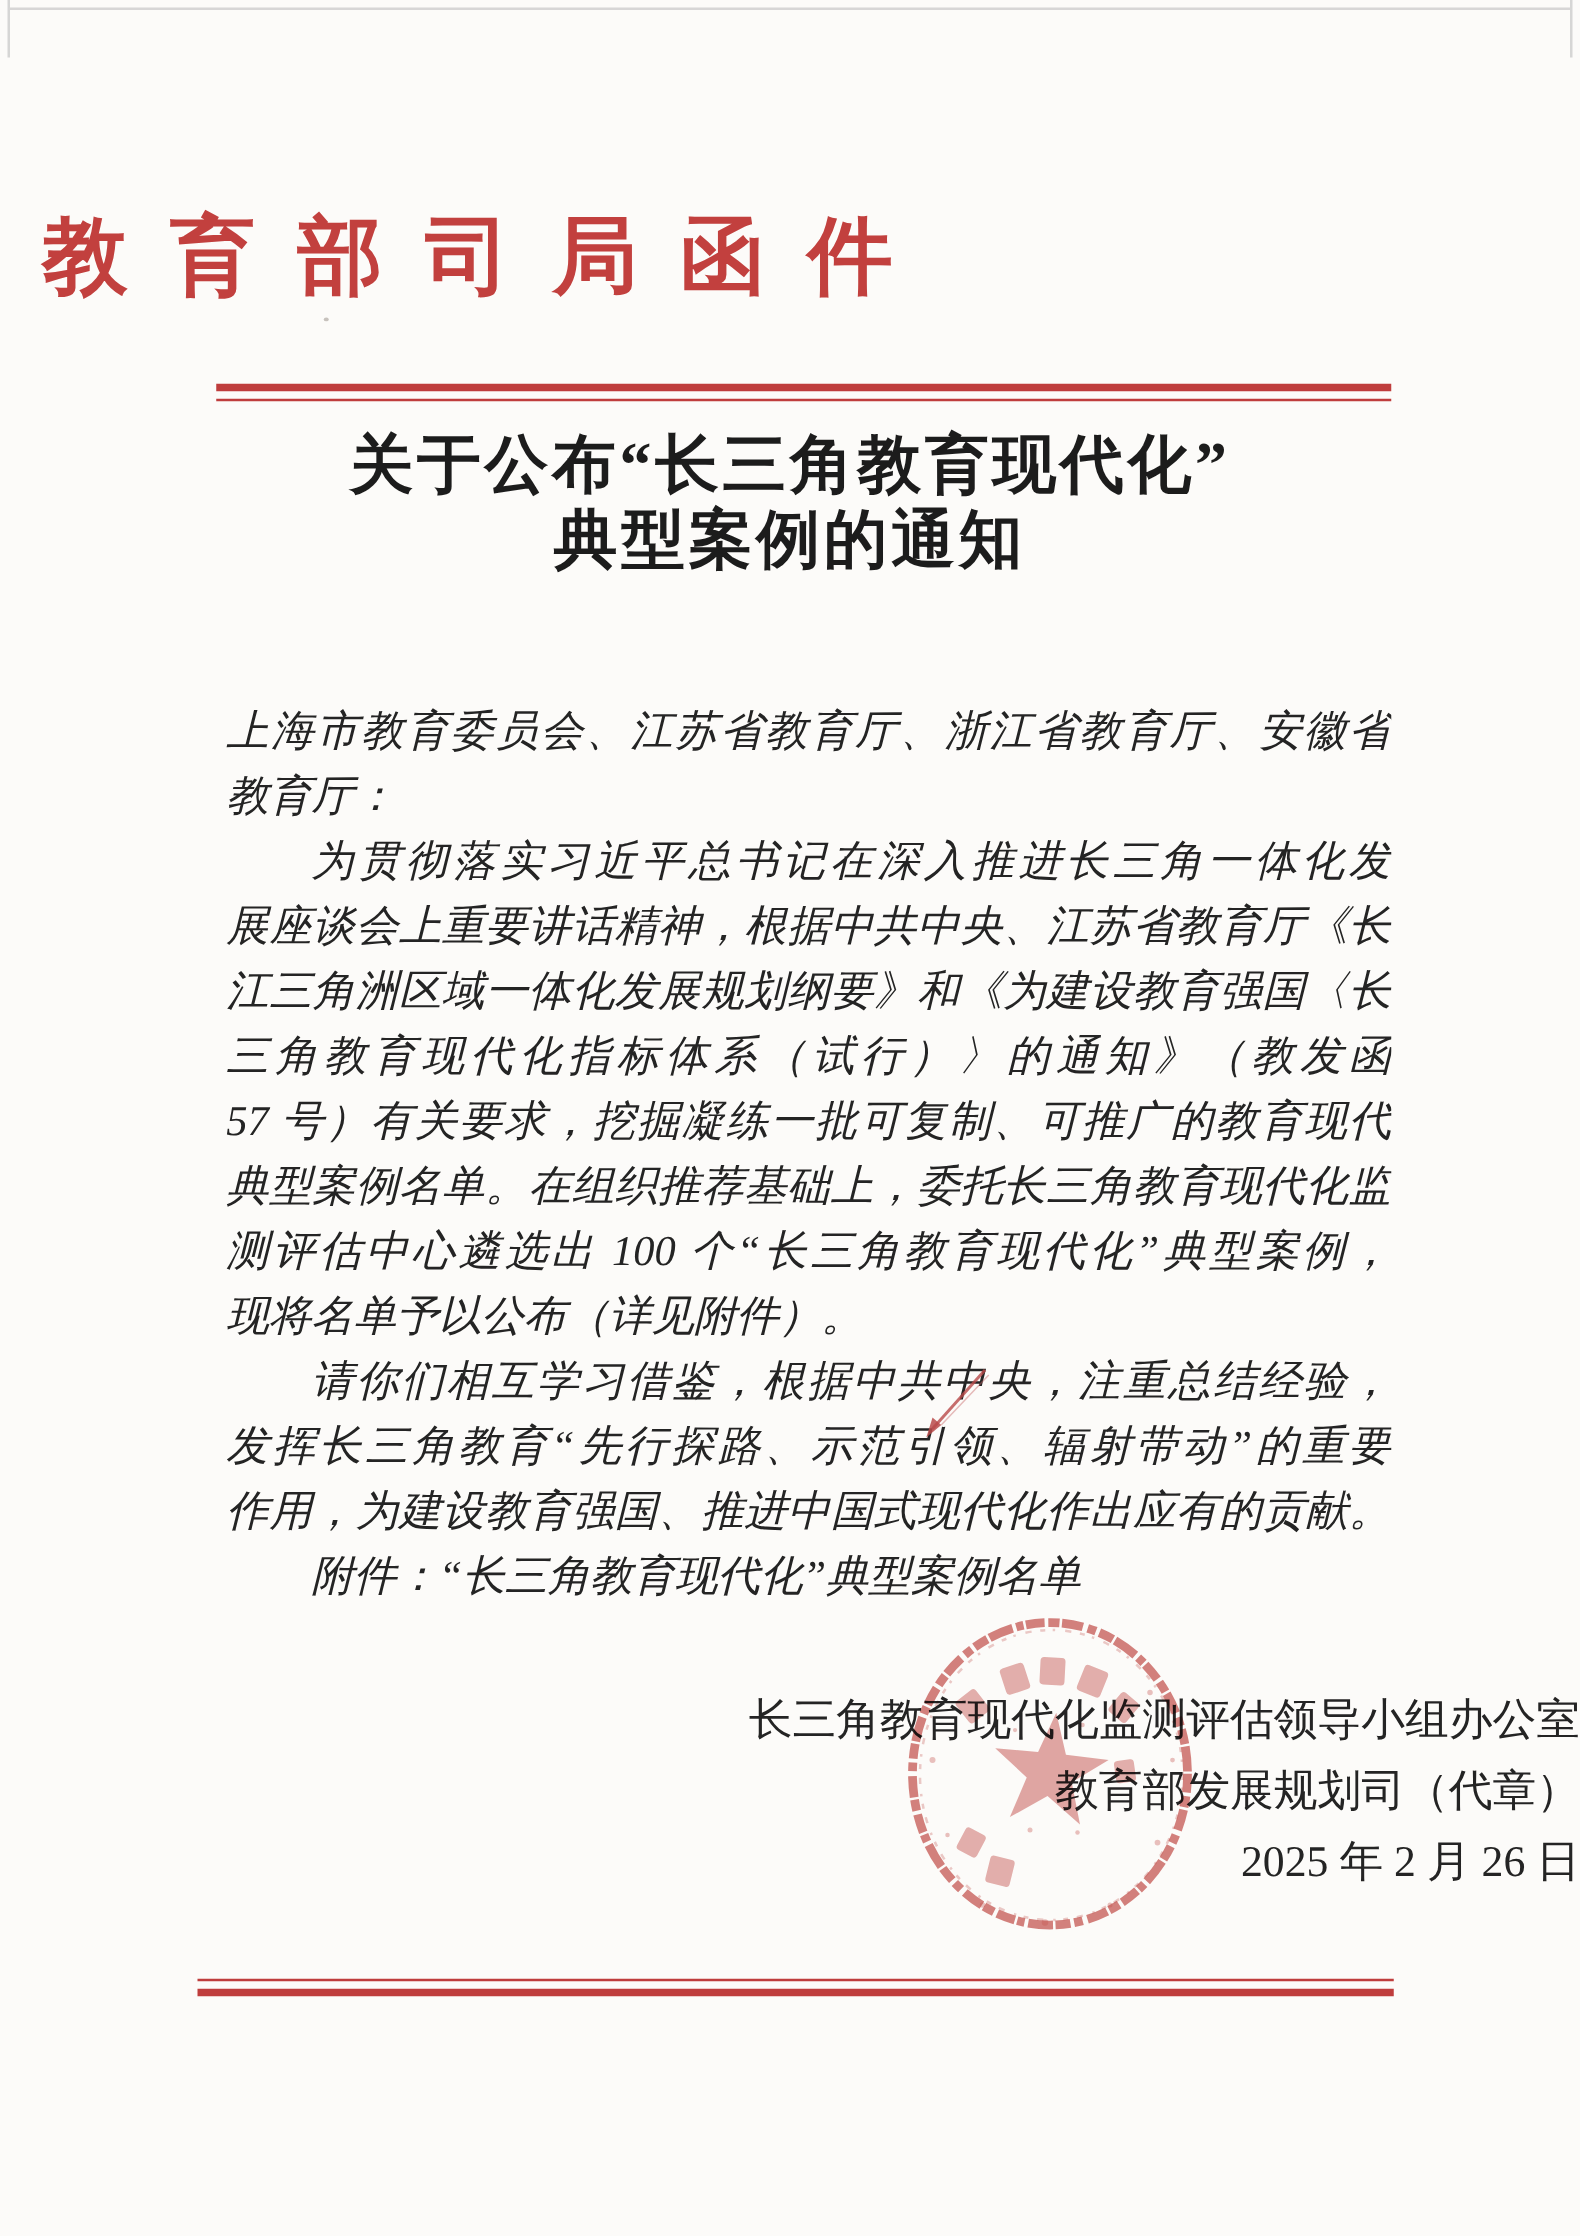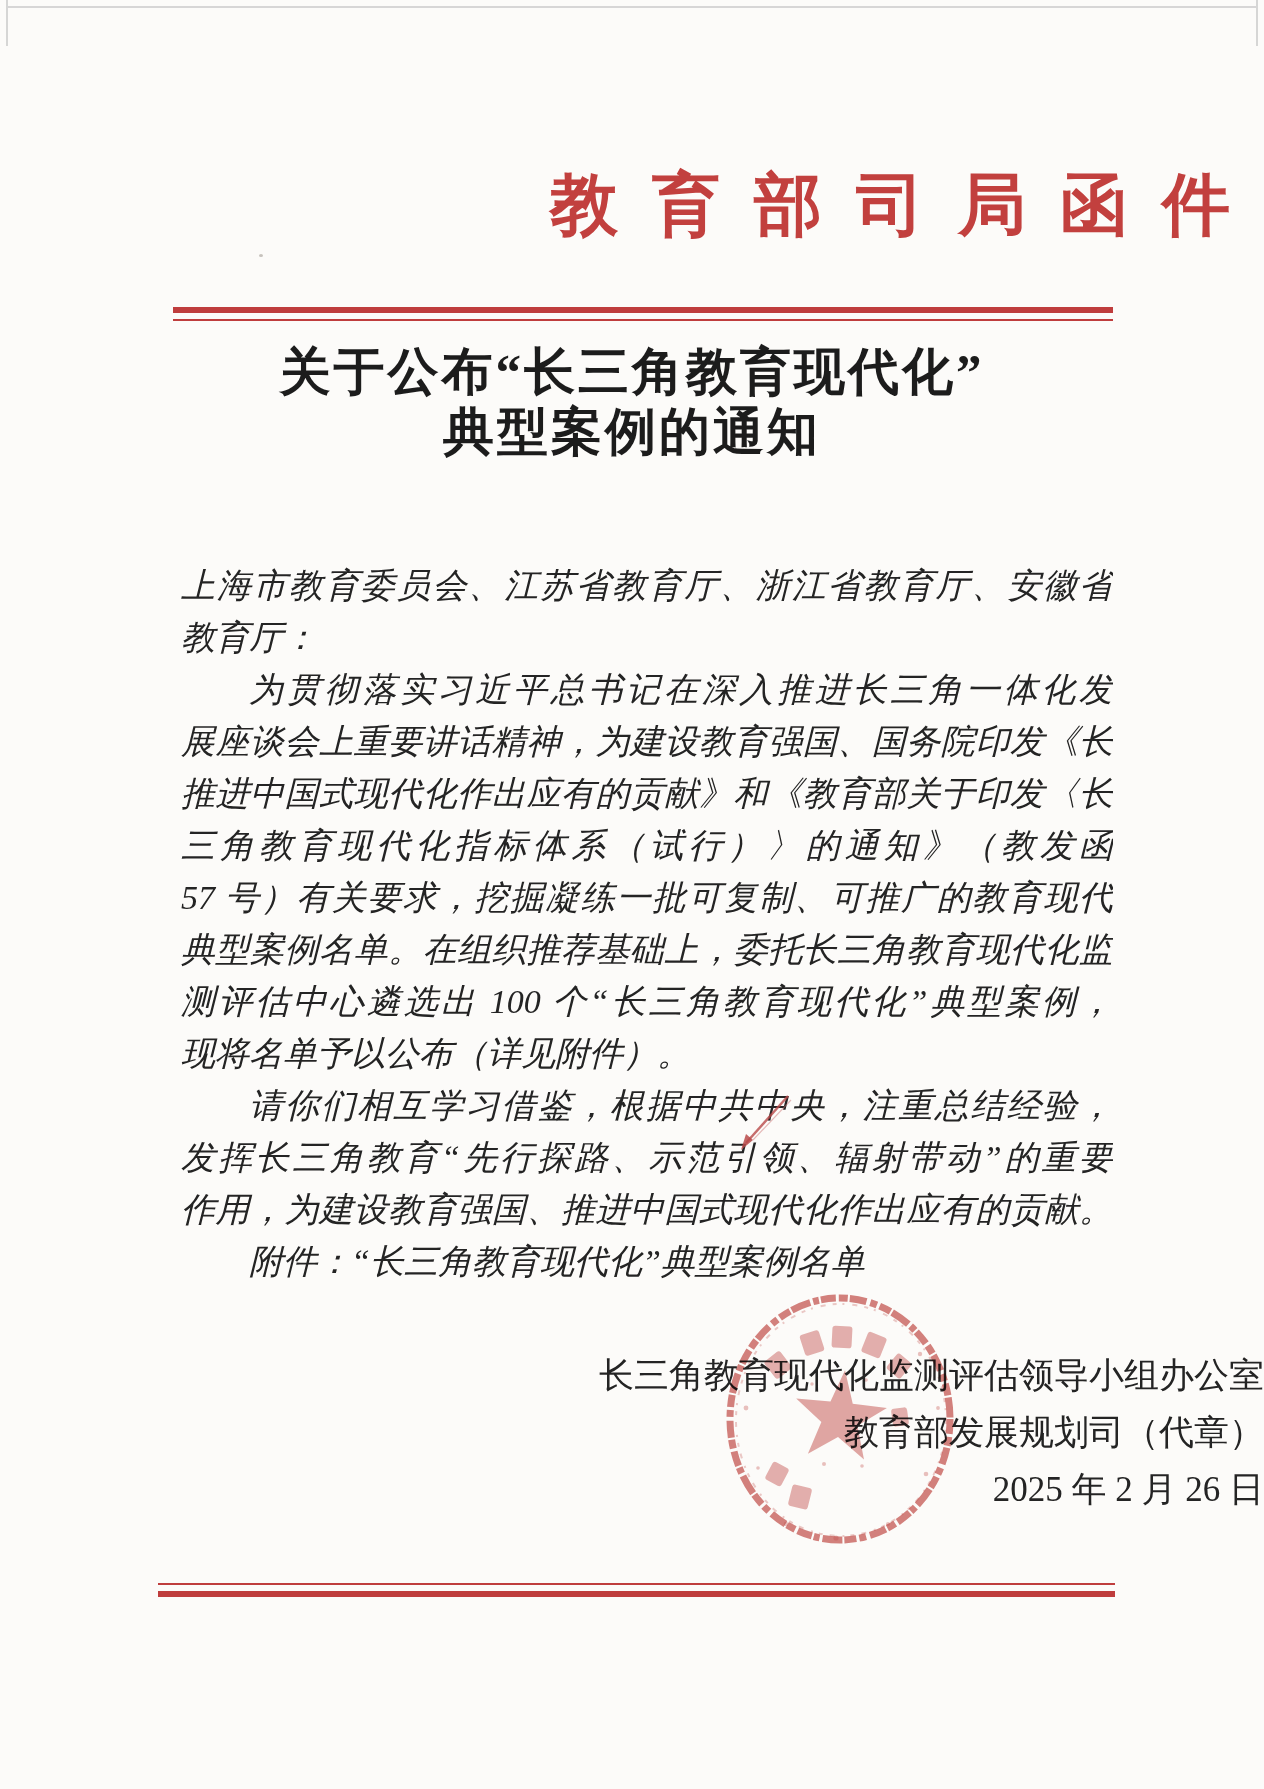--- a/index.html
+++ b/index.html
@@ -11,21 +11,21 @@
   }
   
   .scan-top{position:absolute;left:8px;top:6px;width:1248px;height:2px;background:#cdcdcd;opacity:.8;}
   .scan-left{position:absolute;left:6px;top:0;width:2px;height:46px;background:#c6c6c6;opacity:.7;}
   .scan-right{position:absolute;left:1256px;top:0;width:2px;height:46px;background:#c6c6c6;opacity:.7;}
   .speck{position:absolute;left:259px;top:254px;width:4px;height:3px;background:#b9b4ae;border-radius:50%;opacity:.8;}
 
   
   .banner{
     position:absolute;top:160px;left:0;width:100%;
-    text-align:right;font-size:68px;font-weight:bold;
+    text-align:left;font-size:68px;font-weight:bold;
     color:#c2403e;letter-spacing:34px;text-indent:34px;
     white-space:nowrap;
   }
   .rule{position:absolute;background:#bf3d3d;}
   .rule-top-thick{left:173px;top:307px;width:940px;height:6px;}
   .rule-top-thin{left:173px;top:319px;width:940px;height:2px;}
   .rule-bot-thin{left:158px;top:1583px;width:957px;height:2px;}
   .rule-bot-thick{left:158px;top:1591px;width:957px;height:6px;}
 
   
@@ -66,22 +66,22 @@
   <div class="rule rule-top-thin"></div>
 
   <div class="doc-title l1">关于公布“长三角教育现代化”</div>
   <div class="doc-title l2">典型案例的通知</div>
 
   <div class="textblock">
     <div class="line jst">上海市教育委员会、江苏省教育厅、浙江省教育厅、安徽省</div>
     <div class="line">教育厅：</div>
 
     <div class="line jst ind gap">为贯彻落实习近平总书记在深入推进长三角一体化发</div>
-    <div class="line jst">展座谈会上重要讲话精神，为建设教育强国、国务院印发《长</div>
-    <div class="line jst">推进中国式现代化作出应有的贡献》和《教育部关于印发〈长</div>
+    <div class="line jst">展座谈会上重要讲话精神，根据中共中央、江苏省教育厅《长</div>
+    <div class="line jst">江三角洲区域一体化发展规划纲要》和《为建设教育强国〈长</div>
     <div class="line jst">三角教育现代化指标体系（试行）〉的通知》（教发函〔2021〕</div>
     <div class="line jst">57 号）有关要求，挖掘凝练一批可复制、可推广的教育现代</div>
     <div class="line jst">典型案例名单。在组织推荐基础上，委托长三角教育现代化监</div>
     <div class="line jst">测评估中心遴选出 100 个“长三角教育现代化”典型案例，</div>
     <div class="line">现将名单予以公布（详见附件）。</div>
     <div class="line jst ind">请你们相互学习借鉴，根据中共中央，注重总结经验，</div>
     <div class="line jst">发挥长三角教育“先行探路、示范引领、辐射带动”的重要</div>
     <div class="line jst">作用，为建设教育强国、推进中国式现代化作出应有的贡献。</div>
     <div class="line ind">附件：“长三角教育现代化”典型案例名单</div>
   </div>

